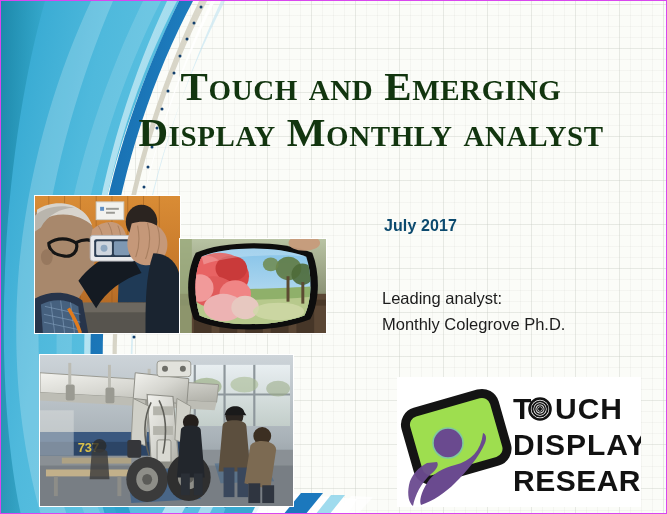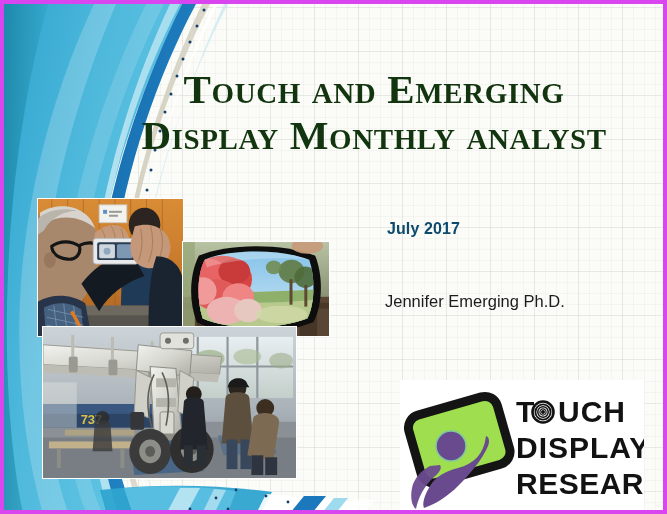--- a/index.html
+++ b/index.html
@@ -6,21 +6,21 @@
     margin: 0;
     padding: 0;
     background: #ffffff;
   }
   #slide {
     position: relative;
     width: 667px;
     height: 514px;
     overflow: hidden;
     background: #fbfcf8;
-    border: 4px solid #d946ef;
+    border: 1px solid #d946ef;
     box-sizing: border-box;
     font-family: "Liberation Sans", sans-serif;
   }
 
   
   #grid-bg {
     position: absolute;
     inset: 0;
     background-color: #fbfcf8;
     background-image:
@@ -82,21 +82,21 @@
   
   .photo {
     position: absolute;
     overflow: hidden;
     background: #8a8a8a;
     border: 1px solid #ffffff;
     box-sizing: border-box;
   }
   #photo-camera-man { left: 33px;  top: 194px; width: 147px; height: 139px; }
   #photo-flexible-display { left: 178px; top: 237px; width: 148px; height:  96px; }
-  #photo-landing-gear { left: 38px;  top: 322px; width: 255px; height: 153px; }
+  #photo-landing-gear { left: 38px;  top: 353px; width: 255px; height: 153px; }
 
   .photo svg { display: block; width: 100%; height: 100%; }
 
   
   #logo {
     position: absolute;
     left: 396px;
     top: 376px;
     width: 244px;
     height: 130px;
@@ -212,21 +212,22 @@
   </svg>
 
   <div id="title-block">
     <div class="title-line">Touch and Emerging</div>
     <div class="title-line">Display Monthly analyst</div>
   </div>
 
   <div id="date-text">July 2017</div>
 
   <div id="analyst-block">
-    <div>Jennifer Emerging Ph.D.</div>
+    <div>Leading analyst:</div>
+    <div>Monthly Colegrove Ph.D.</div>
   </div>
 
   <div class="photo" id="photo-camera-man">
     <svg viewBox="0 0 147 139" preserveAspectRatio="none" xmlns="http://www.w3.org/2000/svg">
       <defs>
         <linearGradient id="woodG" x1="0" y1="0" x2="0" y2="1">
           <stop offset="0%" stop-color="#d98c35"></stop>
           <stop offset="60%" stop-color="#c4762a"></stop>
           <stop offset="100%" stop-color="#a35f22"></stop>
         </linearGradient>

